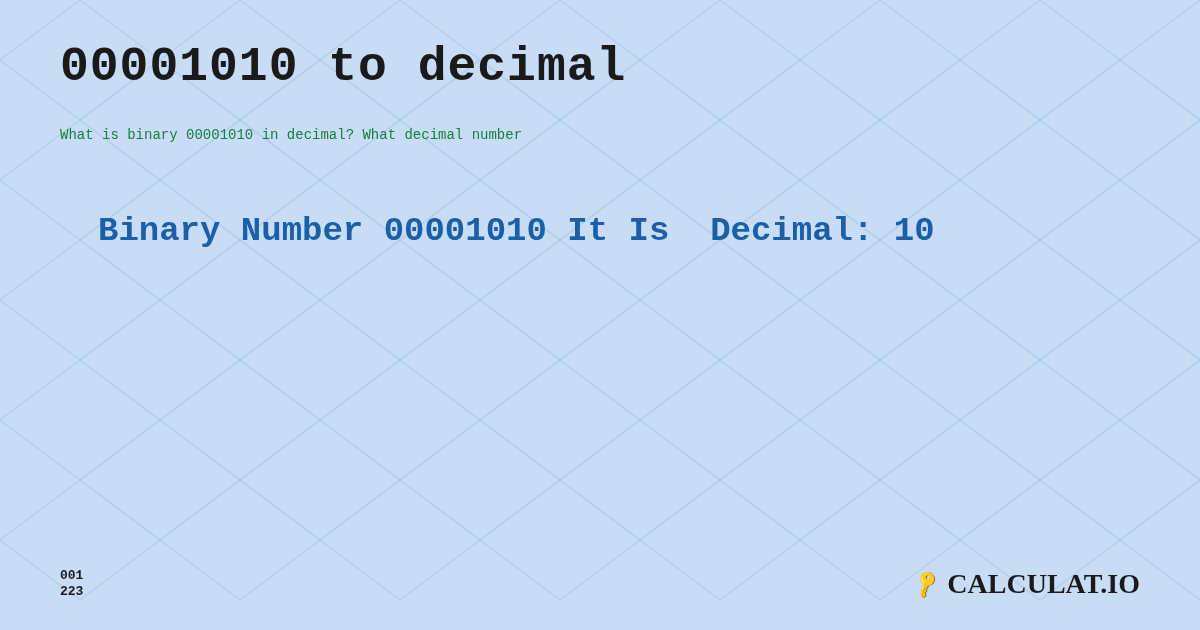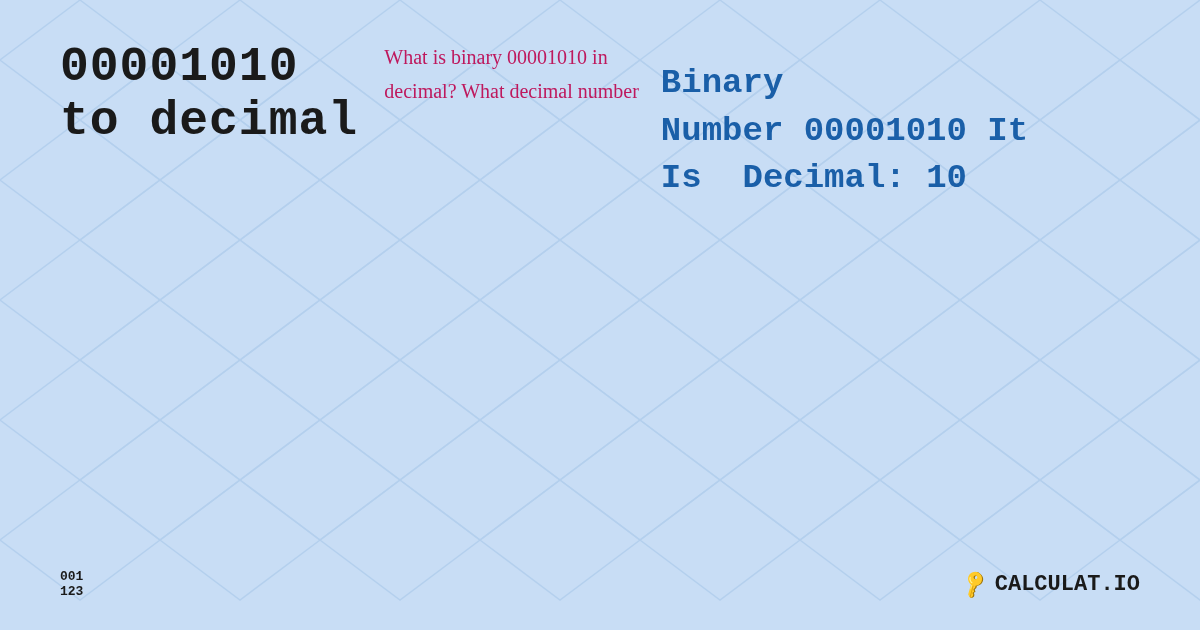--- a/index.html
+++ b/index.html
@@ -46,39 +46,40 @@
     .page-title {
       font-size: 48px;
       font-weight: 700;
       color: #1a1a1a;
       font-family: 'Courier New', Courier, monospace;
       margin-bottom: 30px;
       letter-spacing: 1px;
     }
 
     .description-text {
-      font-size: 20px;
-      color: #be185d;
+      font-size: 14px;
+      color: #15803d;
       line-height: 1.7;
-      font-family: Liberation Serif, serif;
+      font-family: Liberation Mono, monospace;
       margin-bottom: 40px;
       max-width: 100%;
     }
 
     .result-section {
       margin-top: 20px;
       margin-bottom: 40px;
     }
 
     .result-text {
       font-size: 34px;
       font-weight: 700;
       color: #1a5fa8;
       font-family: 'Courier New', Courier, monospace;
       line-height: 1.4;
+      margin-left: 38px;
     }
 
     .footer {
       display: flex;
       align-items: center;
       justify-content: space-between;
       margin-top: auto;
       padding-top: 10px;
     }
 
@@ -107,41 +108,41 @@
       color: #1a1a1a;
     }
 
     .footer-right {
       display: flex;
       align-items: center;
       gap: 8px;
     }
 
     .calculat-logo {
-      font-size: 22px;
-      font-weight: 700;
-      font-family: Liberation Mono, monospace;
+      font-size: 28px;
+      font-weight: 700;
+      font-family: Liberation Serif, serif;
       color: #1a1a1a;
       display: flex;
       align-items: center;
       gap: 4px;
       text-align: center;
     }
 
     .key-icon {
       font-size: 20px;
       transform: rotate(-30deg);
       display: inline-block;
     }
 
     .main-content {
       flex: 1;
       display: flex;
-      flex-direction: row;
-      justify-content: flex-end;
+      flex-direction: column;
+      justify-content: flex-start;
     }
   </style>
 </head>
 <body>
 
 <div class="bg-pattern">
   <svg viewBox="0 0 1200 630" preserveAspectRatio="xMidYMid slice" xmlns="http://www.w3.org/2000/svg">
     <rect width="1200" height="630" fill="#c8ddf5"></rect>
 
     <g opacity="0.35" fill="none" stroke="#90b8e0" stroke-width="1.5">
@@ -238,21 +239,21 @@
       <div class="result-text">
         <span>Binary Number</span>&nbsp;<span>00001010</span>&nbsp;<span>It Is</span>&nbsp;&nbsp;<span>Decimal:</span>&nbsp;<span>10</span>
       </div>
     </div>
   </div>
 
   <div class="footer">
     <div class="footer-left">
       <div class="binary-icon">
         <span>001</span>
-        <span>123</span>
+        <span>223</span>
       </div>
     </div>
     <div class="footer-right">
       <span class="key-icon">🔑</span>
       <span class="calculat-logo">CALCULAT.IO</span>
     </div>
   </div>
 </div>
 
 </body></html>

